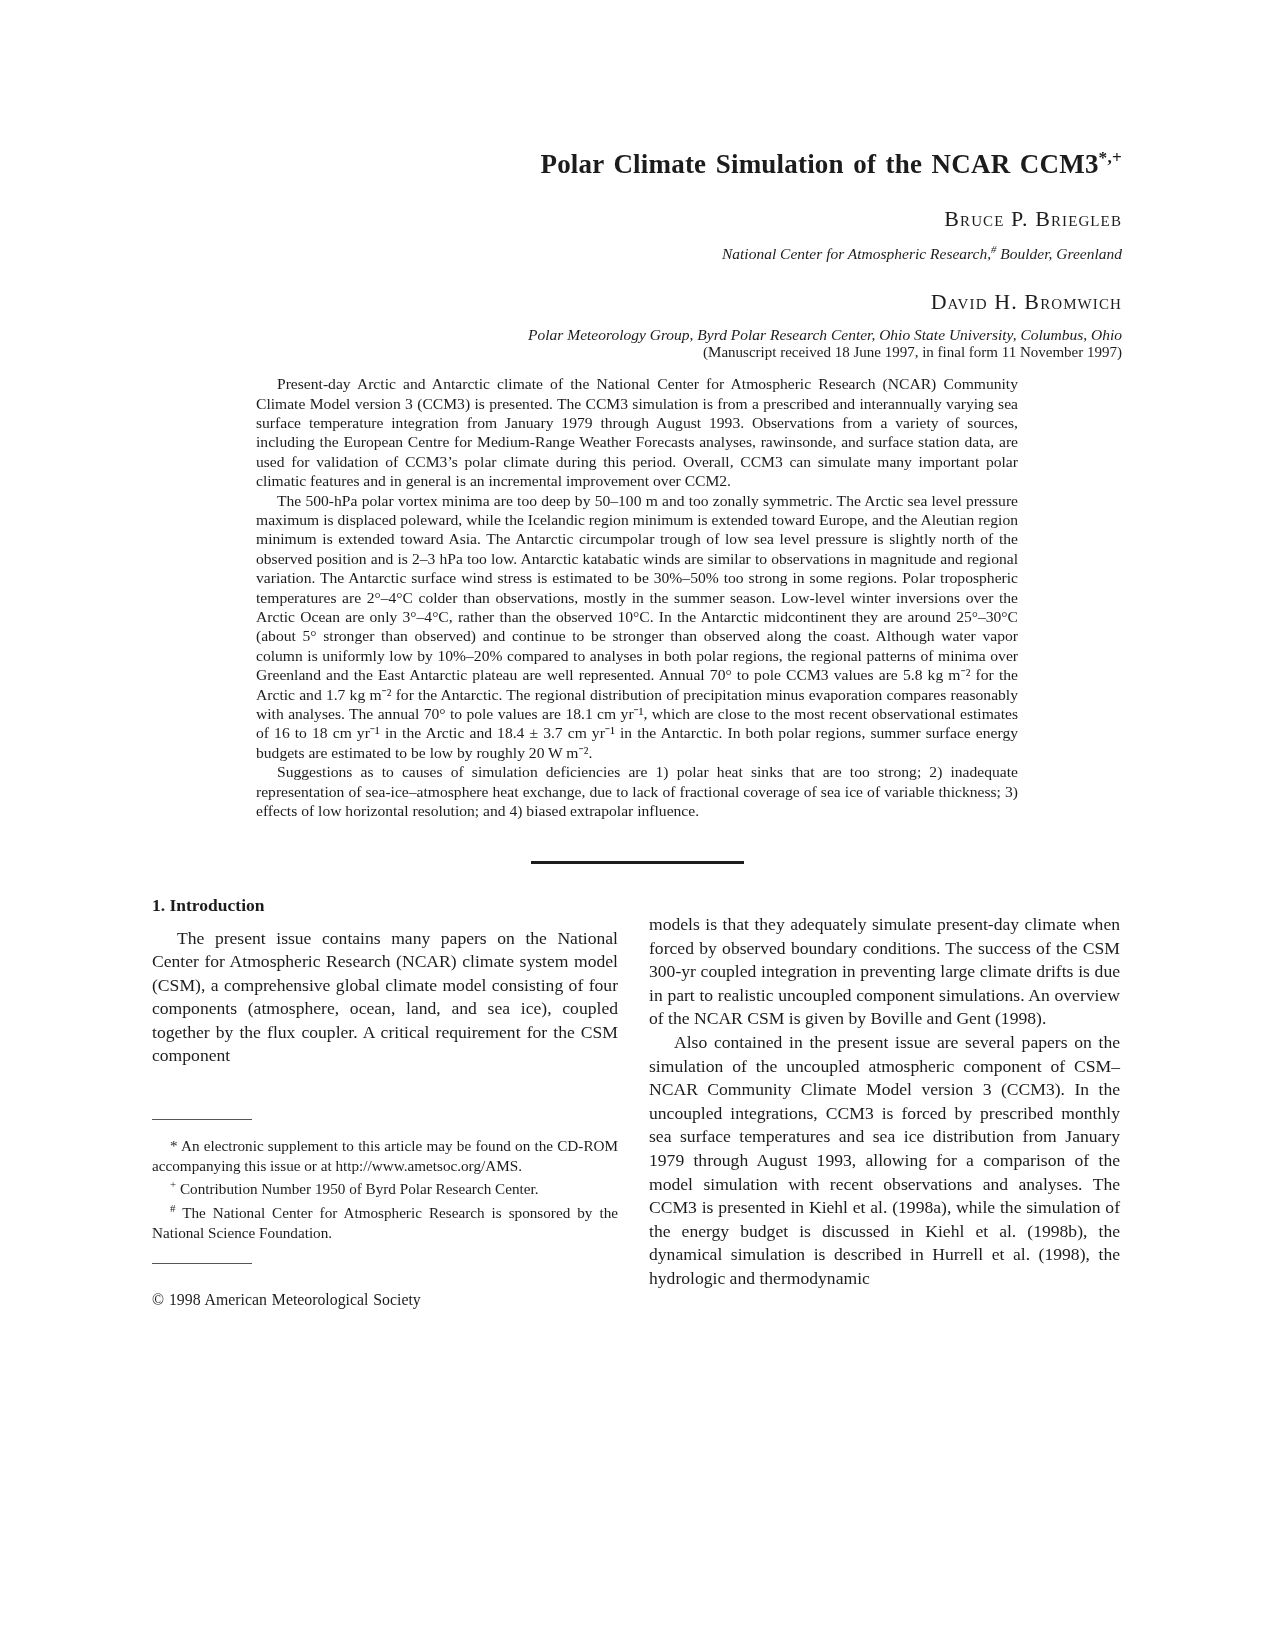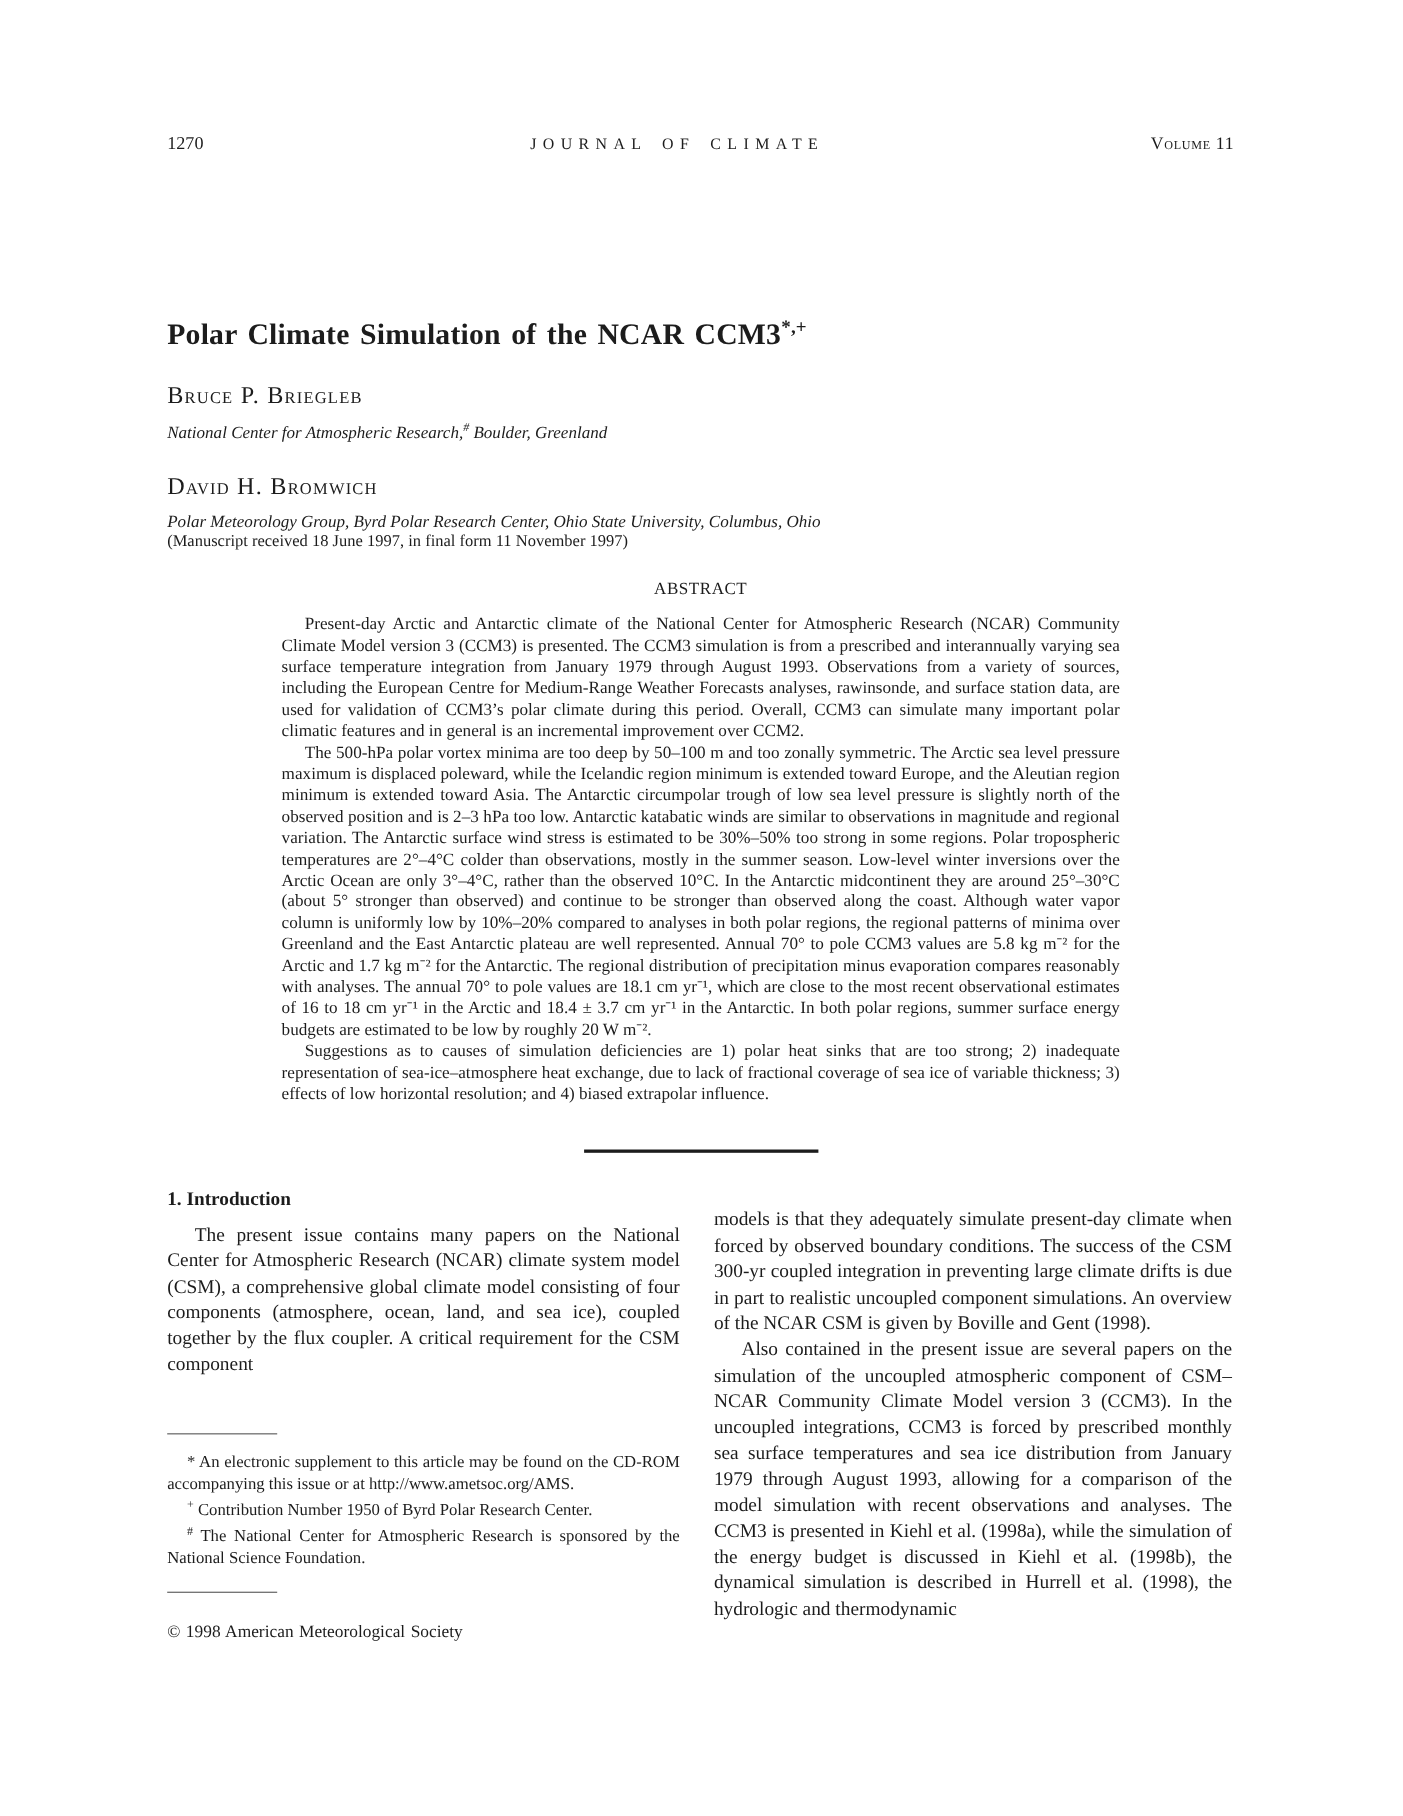--- a/index.html
+++ b/index.html
@@ -15,21 +15,21 @@
   
   .running-head {
     display:flex; justify-content:space-between; align-items:baseline;
     padding-top:120px; font-size:15.5px;
   }
   .page-number { font-size:16.5px; }
   .journal-name { font-size:14.5px; letter-spacing:0.40em; word-spacing:0.30em; }
   .volume { font-variant:small-caps; font-size:16px; letter-spacing:0.04em; }
 
   
-  .title-block { text-align:left; margin-top:148px; }
+  .title-block { text-align:right; margin-top:148px; }
   .article-title { font-size:27px; font-weight:bold; word-spacing:2.5px; letter-spacing:0.2px; }
   .article-title sup { font-weight:bold; font-size:64%; }
   .author-name { font-variant:small-caps; font-size:22px; letter-spacing:0.05em; margin-top:26px; }
   .affiliation { font-style:italic; font-size:15.5px; margin-top:11px; }
   .affiliation sup { font-style:italic; font-size:70%; }
   .author-name.second { }
   .manuscript-note { font-size:15px; }
 
   
   .abstract-heading { text-align:center; font-size:15.5px; margin-top:26px; letter-spacing:0.03em; }
@@ -73,39 +73,33 @@
   .correspondence .lead { text-indent:18px; }
   .corr-label { font-style:italic; }
 
   .copyright { font-size:15.8px; margin-top:27px; word-spacing:1px; }
 </style>
 </head>
 <body>
 
 <div class="page">
 
-  <div class="running-head">
-    <span class="page-number">1270</span>
-    <span class="journal-name">JOURNAL OF CLIMATE</span>
-    <span class="volume">Volume 11</span>
-  </div>
 
   <div class="title-block">
     <h1 class="article-title"><span>Polar Climate Simulation of the NCAR CCM3</span><sup>*,+</sup></h1>
 
     <div class="author-name">Bruce P. Briegleb</div>
     <div class="affiliation"><span>National Center for Atmospheric Research,</span><sup>#</sup><span> Boulder, Greenland</span></div>
 
     <div class="author-name second">David H. Bromwich</div>
     <div class="affiliation">Polar Meteorology Group, Byrd Polar Research Center, Ohio State University, Columbus, Ohio</div>
 
     <div class="manuscript-note">(Manuscript received 18 June 1997, in final form 11 November 1997)</div>
   </div>
 
-  <div class="abstract-heading">ABSTRACT</div>
 
   <div class="abstract">
     <p>Present-day Arctic and Antarctic climate of the National Center for Atmospheric Research (NCAR) Community Climate Model version 3 (CCM3) is presented. The CCM3 simulation is from a prescribed and interannually varying sea surface temperature integration from January 1979 through August 1993. Observations from a variety of sources, including the European Centre for Medium-Range Weather Forecasts analyses, rawinsonde, and surface station data, are used for validation of CCM3’s polar climate during this period. Overall, CCM3 can simulate many important polar climatic features and in general is an incremental improvement over CCM2.</p>
     <p>The 500-hPa polar vortex minima are too deep by 50–100 m and too zonally symmetric. The Arctic sea level pressure maximum is displaced poleward, while the Icelandic region minimum is extended toward Europe, and the Aleutian region minimum is extended toward Asia. The Antarctic circumpolar trough of low sea level pressure is slightly north of the observed position and is 2–3 hPa too low. Antarctic katabatic winds are similar to observations in magnitude and regional variation. The Antarctic surface wind stress is estimated to be 30%–50% too strong in some regions. Polar tropospheric temperatures are 2°–4°C colder than observations, mostly in the summer season. Low-level winter inversions over the Arctic Ocean are only 3°–4°C, rather than the observed 10°C. In the Antarctic midcontinent they are around 25°–30°C (about 5° stronger than observed) and continue to be stronger than observed along the coast. Although water vapor column is uniformly low by 10%–20% compared to analyses in both polar regions, the regional patterns of minima over Greenland and the East Antarctic plateau are well represented. Annual 70° to pole CCM3 values are 5.8 kg m⁻² for the Arctic and 1.7 kg m⁻² for the Antarctic. The regional distribution of precipitation minus evaporation compares reasonably with analyses. The annual 70° to pole values are 18.1 cm yr⁻¹, which are close to the most recent observational estimates of 16 to 18 cm yr⁻¹ in the Arctic and 18.4 ± 3.7 cm yr⁻¹ in the Antarctic. In both polar regions, summer surface energy budgets are estimated to be low by roughly 20 W m⁻².</p>
     <p>Suggestions as to causes of simulation deficiencies are 1) polar heat sinks that are too strong; 2) inadequate representation of sea-ice–atmosphere heat exchange, due to lack of fractional coverage of sea ice of variable thickness; 3) effects of low horizontal resolution; and 4) biased extrapolar influence.</p>
   </div>
 
   <hr class="abstract-rule">
 
   <div class="columns">

